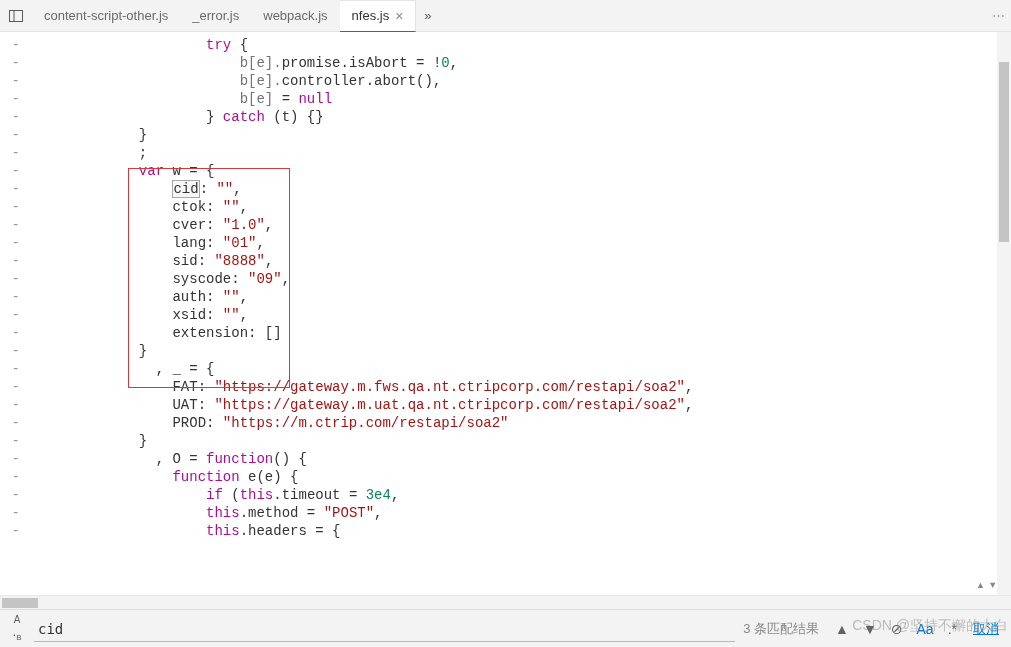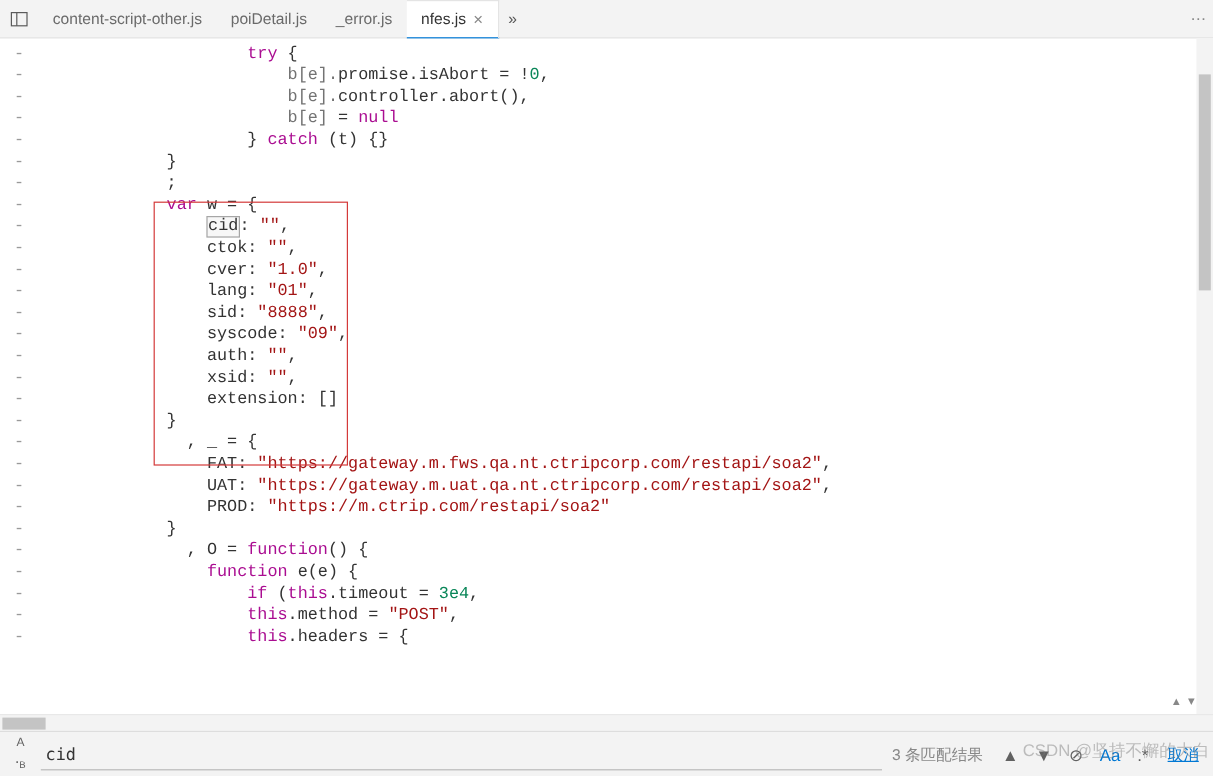--- a/index.html
+++ b/index.html
@@ -219,24 +219,24 @@
     <svg width="16" height="16" viewBox="0 0 16 16">
         <rect x="1.5" y="2.5" width="13" height="11" fill="none" stroke="#5a5a5a"></rect>
         <line x1="6" y1="2.5" x2="6" y2="13.5" stroke="#5a5a5a"></line>
       </svg>
   </div>
   <div id="tabs" style="display: flex; align-items: flex-end;">
       <div class="tab">
         <span>content-script-other.js</span>
       </div>
       <div class="tab">
-        <span>poiDetail.js</span>
+        <span>_error.js</span>
       </div>
       <div class="tab">
-        <span>_error.js</span>
+        <span>webpack.js</span>
       </div>
       <div class="tab active">
         <span>nfes.js</span>
         <span class="tab-close">×</span>
       </div>
     </div>
   <div class="overflow-btn">»</div>
   <div class="tab-right">
     <span>⋯</span>
   </div>

